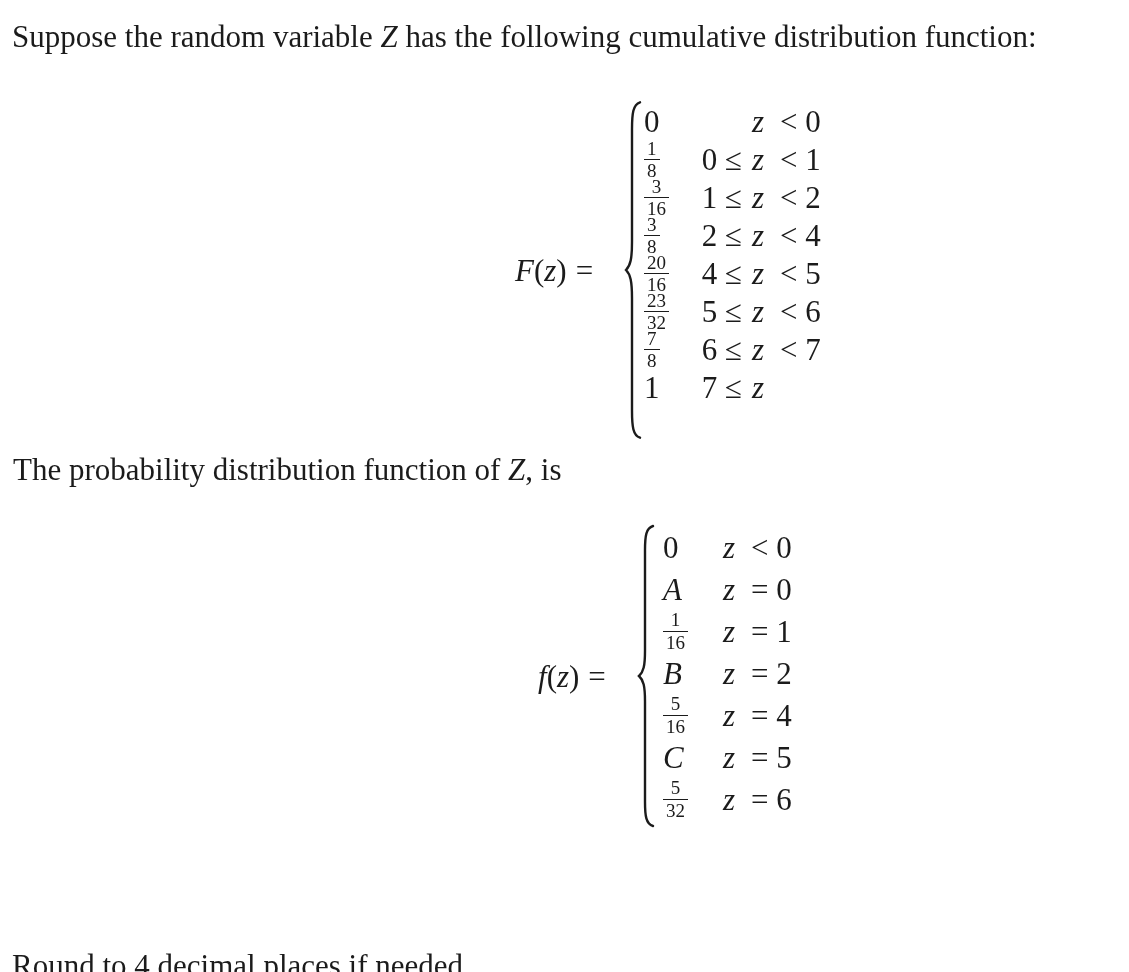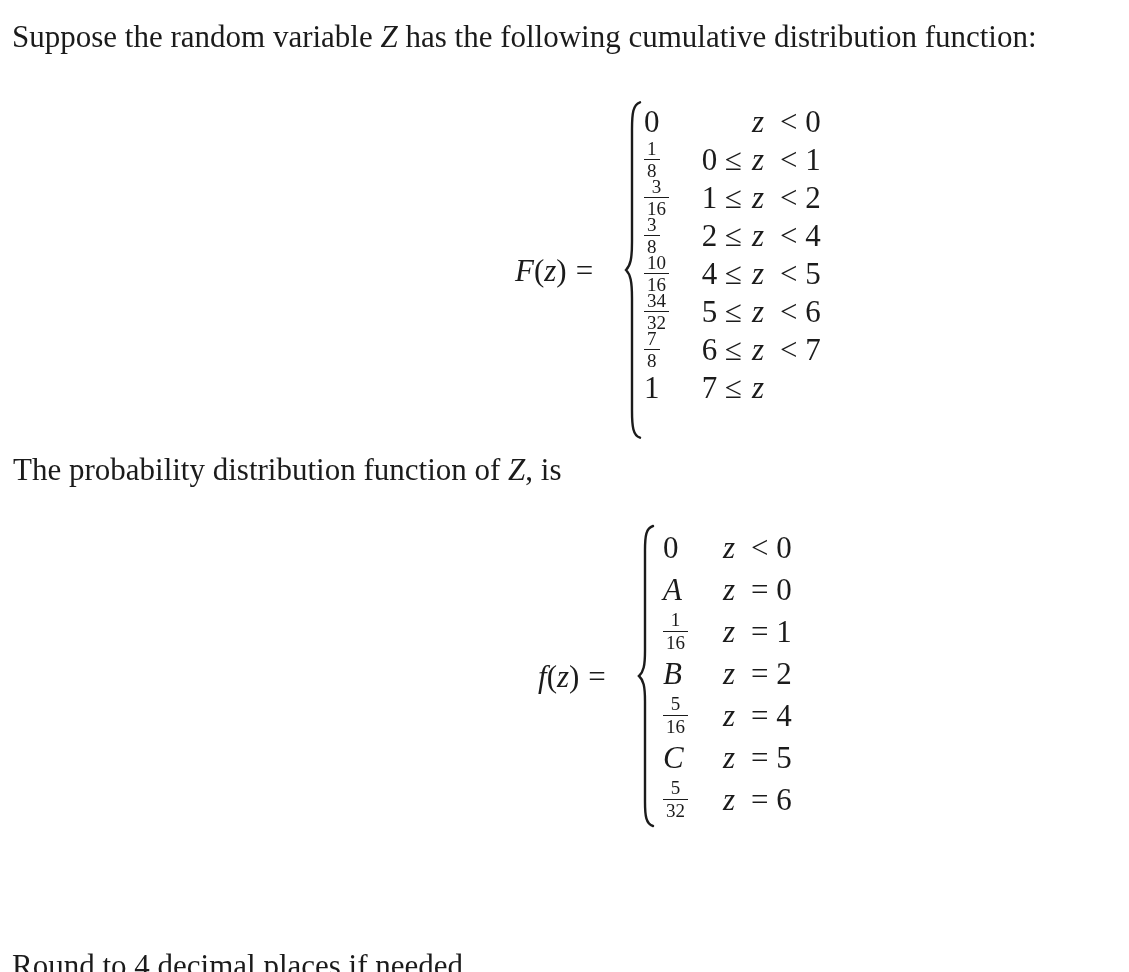--- a/index.html
+++ b/index.html
@@ -128,27 +128,27 @@
           <span class="cell zvar">z</span>
           <span class="cell post">&lt; 2</span>
         </div>
         <div class="case-row">
           <span class="cell value"><span class="frac"><span class="num">3</span><span class="den">8</span></span></span>
           <span class="cell pre">2 ≤</span>
           <span class="cell zvar">z</span>
           <span class="cell post">&lt; 4</span>
         </div>
         <div class="case-row">
-          <span class="cell value"><span class="frac"><span class="num">10</span><span class="den">16</span></span></span>
+          <span class="cell value"><span class="frac"><span class="num">20</span><span class="den">16</span></span></span>
           <span class="cell pre">4 ≤</span>
           <span class="cell zvar">z</span>
           <span class="cell post">&lt; 5</span>
         </div>
         <div class="case-row">
-          <span class="cell value"><span class="frac"><span class="num">34</span><span class="den">32</span></span></span>
+          <span class="cell value"><span class="frac"><span class="num">23</span><span class="den">32</span></span></span>
           <span class="cell pre">5 ≤</span>
           <span class="cell zvar">z</span>
           <span class="cell post">&lt; 6</span>
         </div>
         <div class="case-row">
           <span class="cell value"><span class="frac"><span class="num">7</span><span class="den">8</span></span></span>
           <span class="cell pre">6 ≤</span>
           <span class="cell zvar">z</span>
           <span class="cell post">&lt; 7</span>
         </div>

